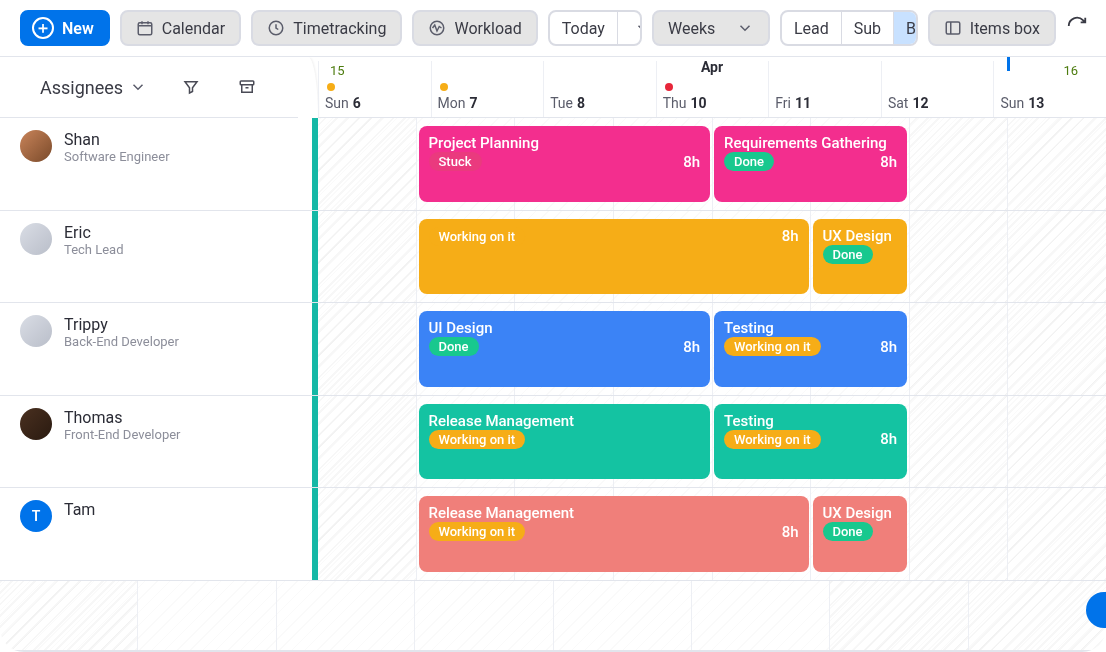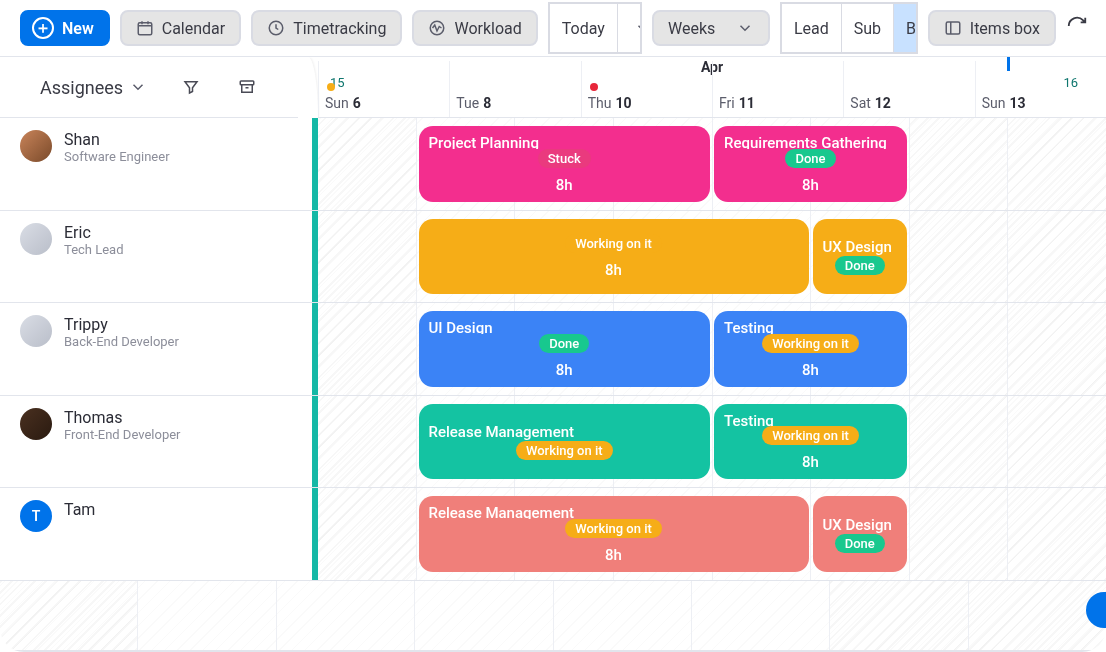--- a/index.html
+++ b/index.html
@@ -49,23 +49,23 @@
     display: inline-flex;
     align-items: center;
     justify-content: center;
     font-size: 16px;
     line-height: 1;
   }
   .icon { width: 18px; height: 18px; flex: 0 0 18px; }
   .chev { margin-left: 4px; }
   .seg {
     display: inline-flex;
-    height: 52px;
+    height: 36px;
     border: 2px solid #d9dbe3;
-    border-radius: 0;
+    border-radius: 8px;
     overflow: hidden;
   }
   .seg > div {
     padding: 0 12px;
     display: flex;
     align-items: center;
     font-size: 16px;
     color: #3a3b45;
     cursor: pointer;
     border-left: 1px solid #d9dbe3;
@@ -119,23 +119,23 @@
     color: #4a4b56;
   }
   
   .date-head {
     position: relative;
     display: flex;
     padding-top: 4px;
   }
   .week-badge {
     position: absolute;
-    top: 18px;
+    top: 6px;
     font-size: 13px;
-    color: #0f766e;
+    color: #4d7c0f;
   }
   .month-label {
     position: absolute;
     top: 2px;
     left: 50%;
     transform: translateX(-50%);
     font-weight: 700;
     font-size: 14px;
     color: #2b2c36;
   }
@@ -214,30 +214,30 @@
   .gridcol {
     flex: 1 1 0;
     border-left: 1px solid #edeff4;
     min-width: 0;
   }
   .gridcol:first-child { border-left: none; }
   .gridcol.wend { background: repeating-linear-gradient(-45deg,rgba(0,0,0,0.03) 0 2px,rgba(0,0,0,0) 2px 8px); }
   .task {
     position: absolute;
     top: 8px; bottom: 8px;
-    border-radius: 14px;
+    border-radius: 8px;
     color: #fff;
     padding: 8px 10px 8px 10px;
     display: flex;
     flex-direction: column;
-    justify-content: center;
+    justify-content: flex-start;
     overflow: hidden;
   }
   .task .title { font-size: 15px; font-weight: 500; white-space: nowrap; overflow: hidden; text-overflow: ellipsis; }
-  .task .foot { display: flex; align-items: center; justify-content: space-between; gap: 8px; flex-direction: column; }
+  .task .foot { display: flex; align-items: center; justify-content: space-between; gap: 8px; }
   .pill {
     display: inline-block;
     padding: 2px 10px;
     border-radius: 999px;
     font-size: 13px;
     font-weight: 500;
     white-space: nowrap;
   }
   .hours { font-size: 15px; font-weight: 500; }
   
@@ -360,20 +360,25 @@
     <div class="week-badge" style="left: 12px;">15</div>
         <div class="month-label">Apr</div>
         <div class="week-badge" style="right: 28px;">16</div>
         <div class="today-line" style="left: calc(87.5% - 1px);"></div>
         <div class="day-cell">
           <span>Sun</span>
           <span class="daynum">6</span>
           <div class="dot" style="background: rgb(246, 173, 23);"></div>
         </div>
         <div class="day-cell">
+          <span>Mon</span>
+          <span class="daynum">7</span>
+          <div class="dot" style="background: rgb(246, 173, 23);"></div>
+        </div>
+        <div class="day-cell">
           <span>Tue</span>
           <span class="daynum">8</span>
         </div>
         <div class="day-cell">
           <span>Thu</span>
           <span class="daynum">10</span>
           <div class="dot" style="background: rgb(231, 38, 58);"></div>
         </div>
         <div class="day-cell">
           <span>Fri</span>

